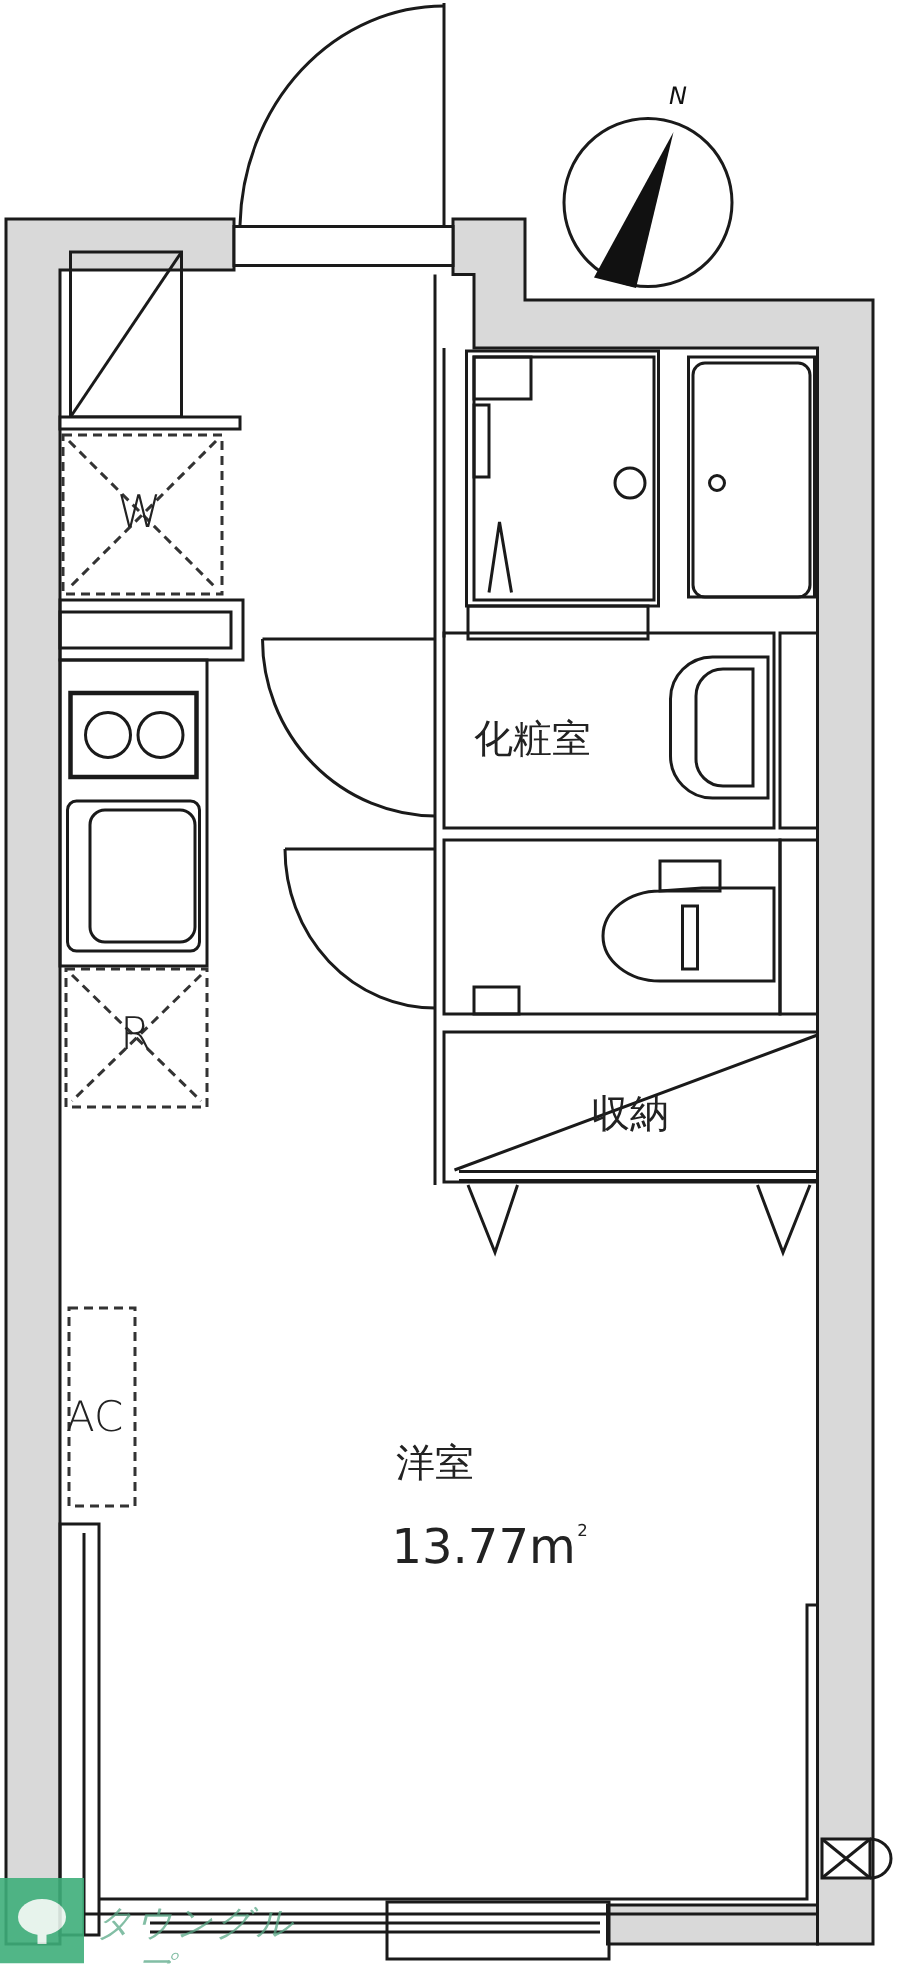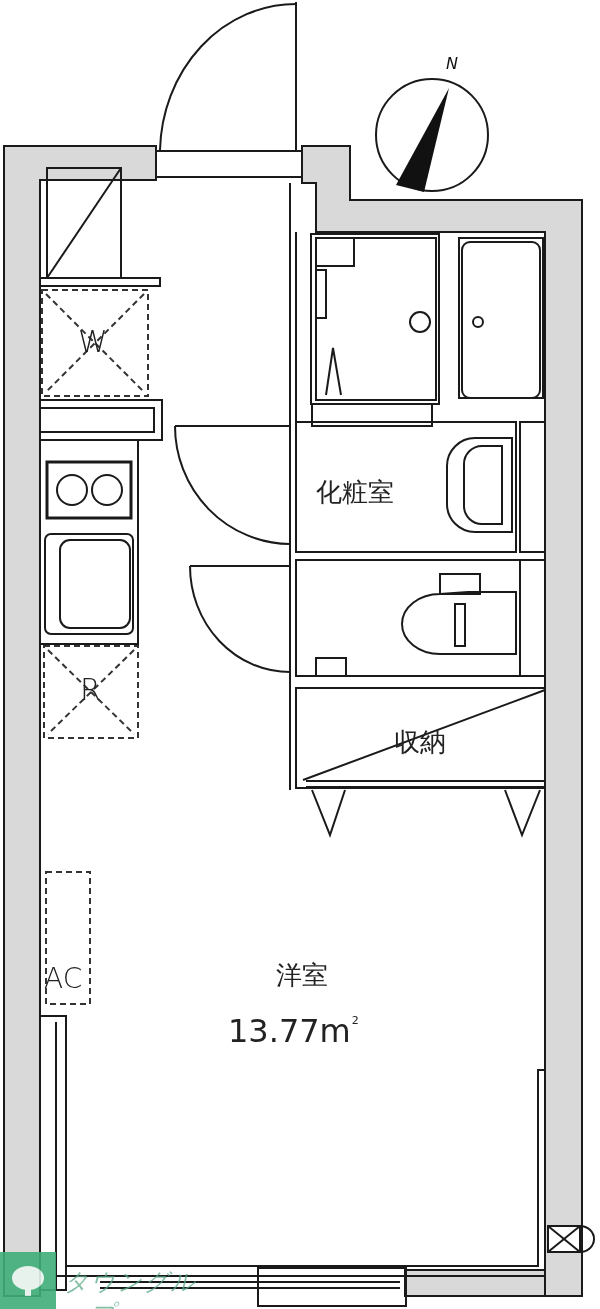--- a/index.html
+++ b/index.html
@@ -1,21 +1,21 @@
 <!DOCTYPE html>
 <html><head>
 <meta charset="utf-8">
 <style>
   html, body { margin:0; padding:0; background:#ffffff; }
   body { width:600px; height:1309px; position:relative; overflow:hidden; font-family:"DejaVu Sans", sans-serif; }
   svg#plan { position:absolute; left:0; top:0; }
   .lbl { position:absolute; color:#222; font-family:"DejaVu Sans", sans-serif; white-space:nowrap; }
   .room-lbl { font-size:26px; }
   .fix-lbl { font-size:30px; font-weight:300; }
-  .area { font-size:32px; }
+  .area { font-size:32px;margin-left:33px; }
   .area sup { font-size:11px; vertical-align:18px; margin-left:1px; }
   .wm { position:absolute; left:0; top:1252px; width:210px; height:57px; }
   .wm-box { position:absolute; left:0; top:0; width:56px; height:57px; background:#3fae7a; opacity:0.9; }
   .wm-text { position:absolute; left:64px; top:14px; font-size:24px; color:#5aa987; opacity:0.75; letter-spacing:2px; font-style:italic; }
   .north { position:absolute; font-size:16px; font-style:italic; color:#111; }
 </style>
 </head>
 <body>
 
 <svg id="plan" width="600" height="1309" viewBox="0 0 600 1309">
@@ -139,26 +139,26 @@
     <line x1="548" y1="1226" x2="580" y2="1252"></line>
     <line x1="580" y1="1226" x2="548" y2="1252"></line>
     <path d="M580 1226 A14 13 0 0 1 580 1252" fill="none"></path>
   </g>
 </svg>
 
 <div class="north" style="left:446px; top:54px;">N</div>
 
 <div class="lbl fix-lbl" style="left:78px; top:324px;">W</div>
 <div class="lbl fix-lbl" style="left:80px; top:672px;">R</div>
-<div class="lbl fix-lbl" style="left:44px; top:928px; font-size:28px;margin-top:34px;">AC</div>
+<div class="lbl fix-lbl" style="left:44px; top:928px; font-size:28px;">AC</div>
 
 <div class="lbl room-lbl" style="left:316px; top:475px;">化粧室</div>
 <div class="lbl room-lbl" style="left:394px; top:725px;">収納</div>
 
-<div class="lbl room-lbl" style="left:276px; top:958px;">洋室</div>
+<div class="lbl room-lbl" style="left:264px; top:958px;">洋室</div>
 <div class="lbl area" style="left:228px; top:1012px;"><span>13.77m</span><sup>2</sup></div>
 
 <div class="wm">
   <div class="wm-box">
     <svg width="56" height="57" viewBox="0 0 56 57">
       <ellipse cx="28" cy="26" rx="16" ry="12" fill="#e8f5ee"></ellipse>
       <rect x="25" y="30" width="6" height="14" fill="#e8f5ee"></rect>
     </svg>
   </div>
   <div class="wm-text">タウングループ</div>

